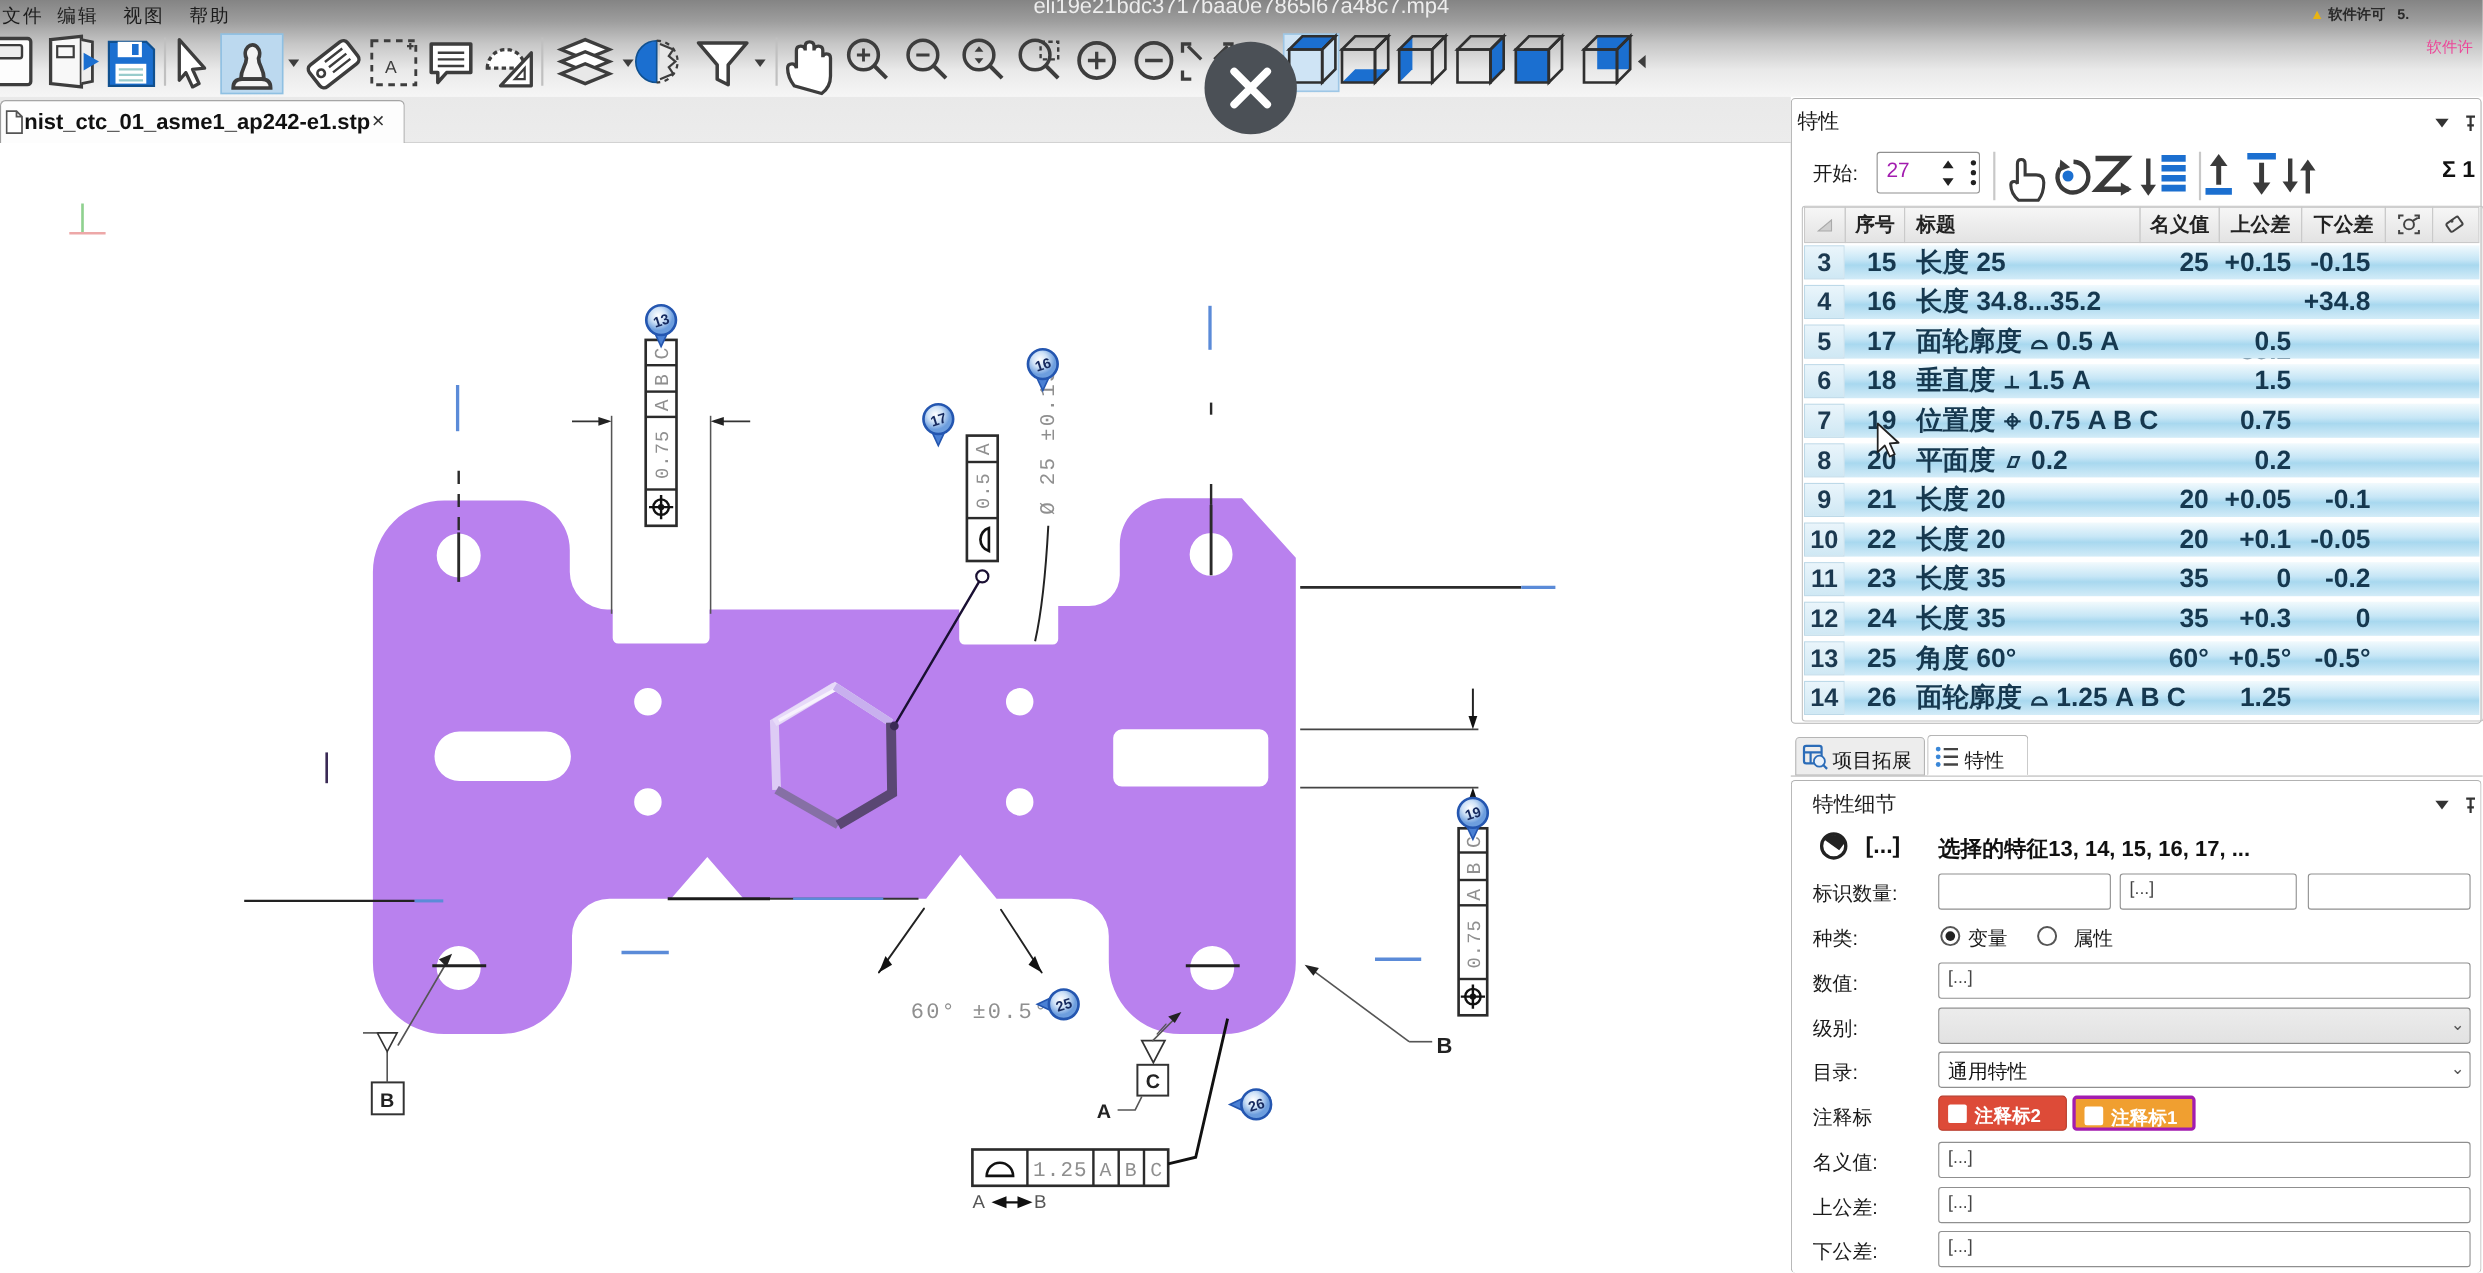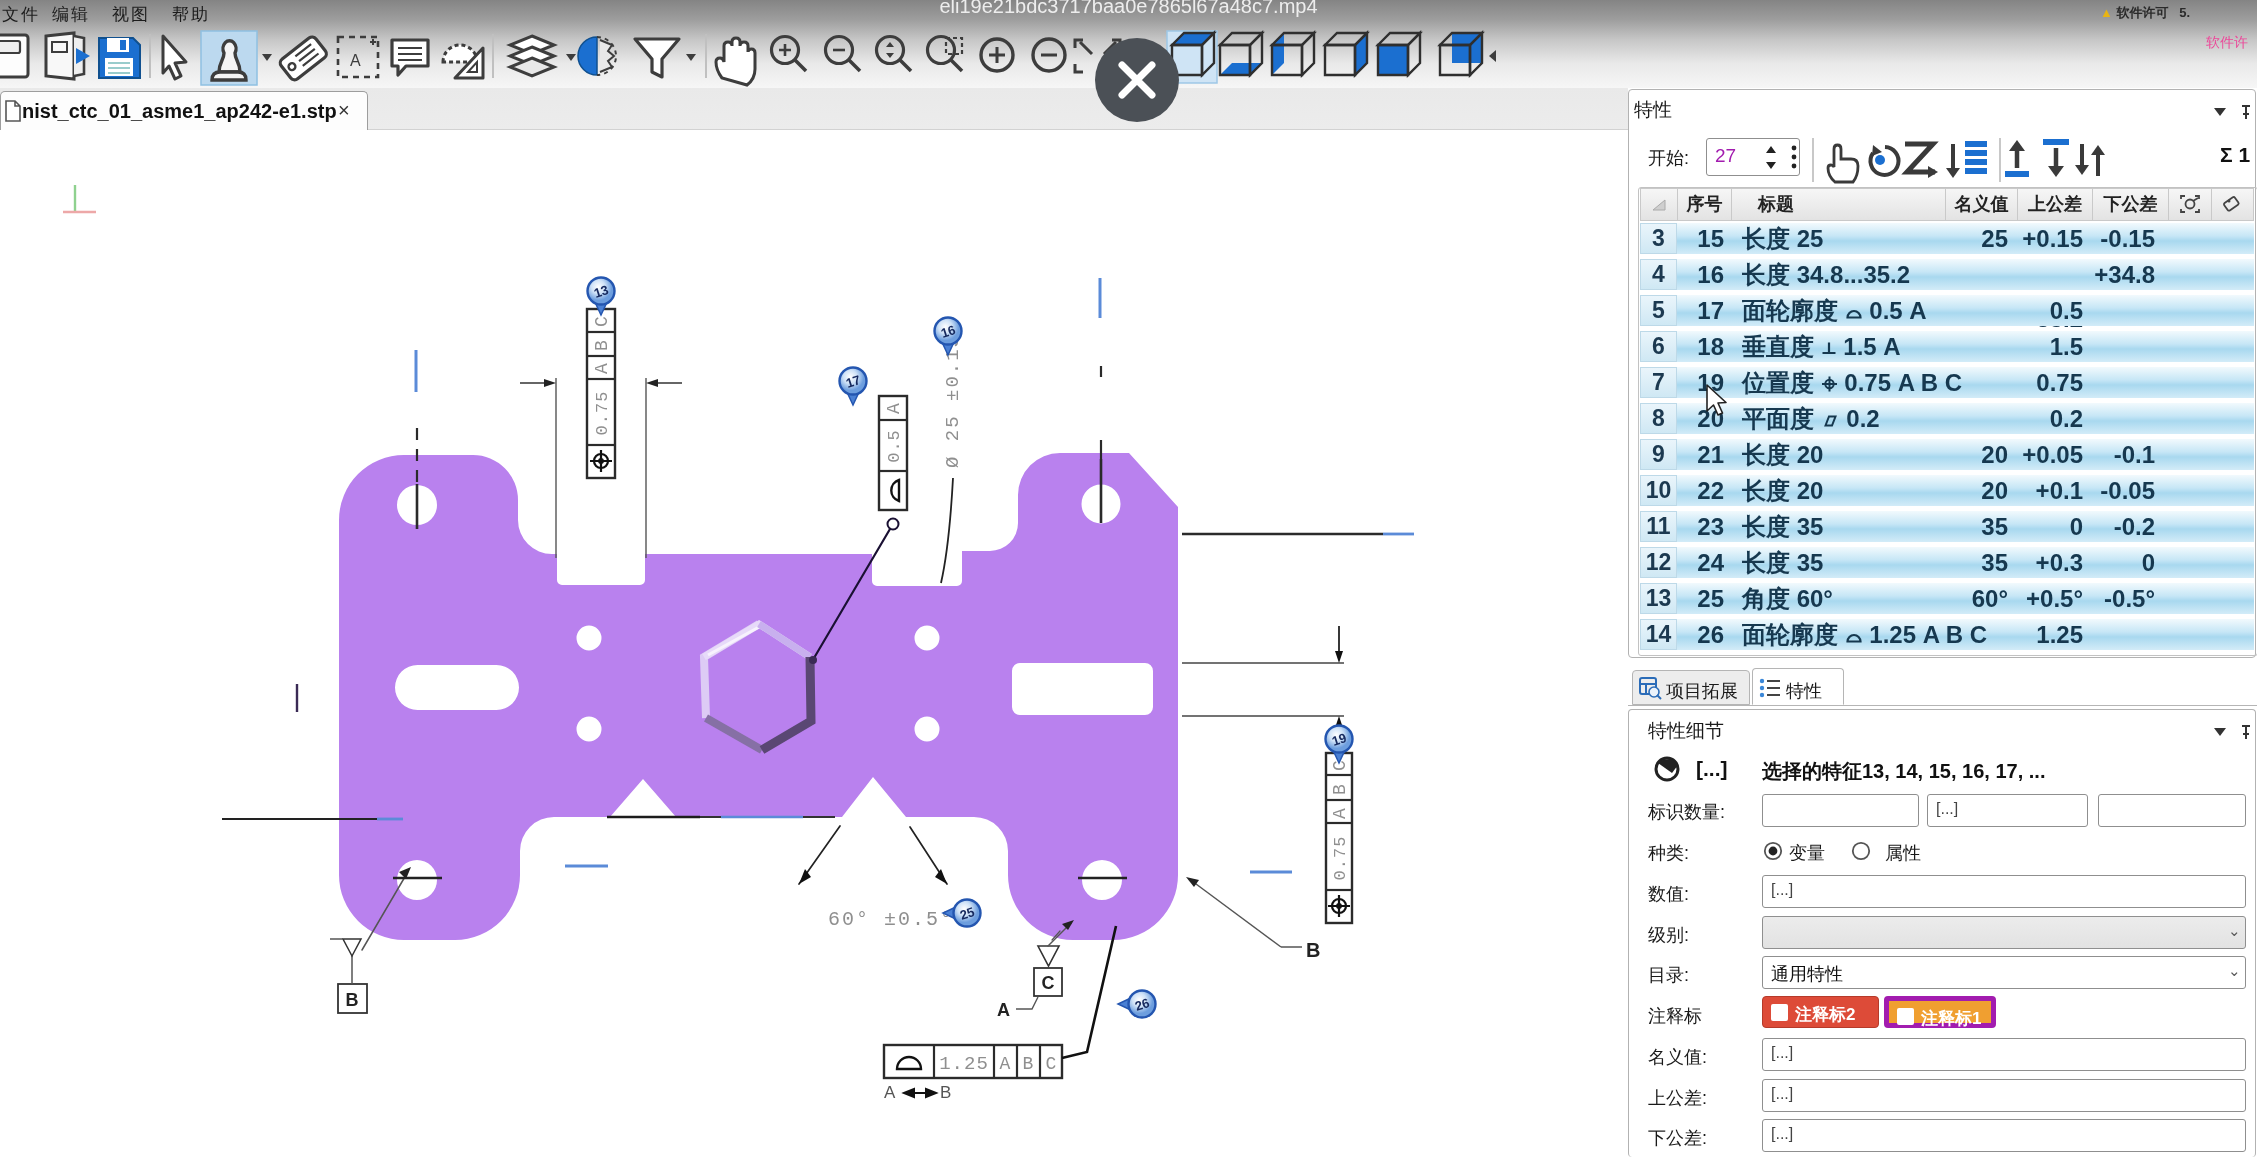--- a/index.html
+++ b/index.html
@@ -180,21 +180,21 @@
     <path d="M272 43 l-7 -10 h14 Z" fill="#3a3a3a"></path>
 <path d="M288 44 V22" stroke="#3a3a3a" stroke-width="4"></path>
     <path d="M288 13 l-7 10 h14 Z" fill="#3a3a3a"></path>
 </svg>
 <div class="abs" style="left:2220px;top:143px;font-size:21px;font-weight:bold;color:#111;z-index:11;">Σ 1</div>
 
 <div class="hdrcell" style="left:1640px;width:38px;"><svg width="16" height="14" viewBox="0 0 16 14" style="margin-top:9px;">
       <path d="M2 12 L14 12 L14 2 Z" fill="#cfcfcf" stroke="#aaa" stroke-width="1"></path>
     </svg></div>
 <div class="hdrcell" style="left:1677px;width:55px;">序号</div>
-<div class="hdrcell" style="left:1731px;width:215px;text-align:left;padding-left:26px;">标题</div>
+<div class="hdrcell" style="left:1731px;width:215px;text-align:left;padding-left:10px;">标题</div>
 <div class="hdrcell" style="left:1945px;width:73px;">名义值</div>
 <div class="hdrcell" style="left:2017px;width:76px;">上公差</div>
 <div class="hdrcell" style="left:2092px;width:77px;">下公差</div>
 <div class="hdrcell" style="left:2168px;width:44px;"><svg width="22" height="20" viewBox="0 0 22 20" style="margin-top:5px;">
       <path d="M2 5 V2 H6 M16 2 H20 V5 M20 15 V18 H16 M6 18 H2 V15" stroke="#444" stroke-width="1.8" fill="none"></path>
       <circle cx="11" cy="10" r="4.5" fill="none" stroke="#444" stroke-width="1.8"></circle>
       <path d="M14 7 L19 4" stroke="#444" stroke-width="1.8"></path>
     </svg></div>
 <div class="hdrcell" style="left:2211px;width:43px;"><svg width="22" height="20" viewBox="0 0 22 20" style="margin-top:5px;">
       <rect x="3" y="5" width="13" height="9" rx="1.5" transform="rotate(-35 10 10)" fill="none" stroke="#444" stroke-width="1.8"></rect>
@@ -337,21 +337,21 @@
 <div class="inp" style="left:1762px;top:916px;width:484px;height:33px;background:linear-gradient(180deg,#ececec,#e2e2e2);"></div>
 <div class="abs" style="left:2228px;top:922px;font-size:15px;color:#555;z-index:11;">⌄</div>
 <div class="lbl" style="left:1648px;top:963px;">目录:</div>
 <div class="inp" style="left:1762px;top:956px;width:484px;height:33px;padding-top:5px;font-size:18px;color:#111;">通用特性</div>
 <div class="abs" style="left:2228px;top:962px;font-size:15px;color:#555;z-index:11;">⌄</div>
 <div class="lbl" style="left:1648px;top:1004px;">注释标</div>
 <div class="chip" style="left:1762px;top:996px;width:117px;height:32px;background:#dd4b38;border:1px solid #b63a2a;">
     <span class="chipbox"></span>
     <span style="position:absolute;left:32px;top:6px;">注释标2</span>
   </div>
-<div class="chip" style="left:1884px;top:996px;width:112px;height:32px;background:#f09f30;border:5px solid #a21caf;">
+<div class="chip" style="left:1884px;top:996px;width:112px;height:32px;background:#f09f30;border:3px solid #a21caf;">
     <span class="chipbox"></span>
     <span style="position:absolute;left:32px;top:6px;">注释标1</span>
   </div>
 <div class="lbl" style="left:1648px;top:1045px;">名义值:</div>
 <div class="inp" style="left:1762px;top:1038px;width:484px;height:33px;padding-top:5px;">[...]</div>
 <div class="lbl" style="left:1648px;top:1086px;">上公差:</div>
 <div class="inp" style="left:1762px;top:1079px;width:484px;height:33px;padding-top:5px;">[...]</div>
 <div class="lbl" style="left:1648px;top:1126px;">下公差:</div>
 <div class="inp" style="left:1762px;top:1119px;width:484px;height:33px;padding-top:5px;">[...]</div>
 

